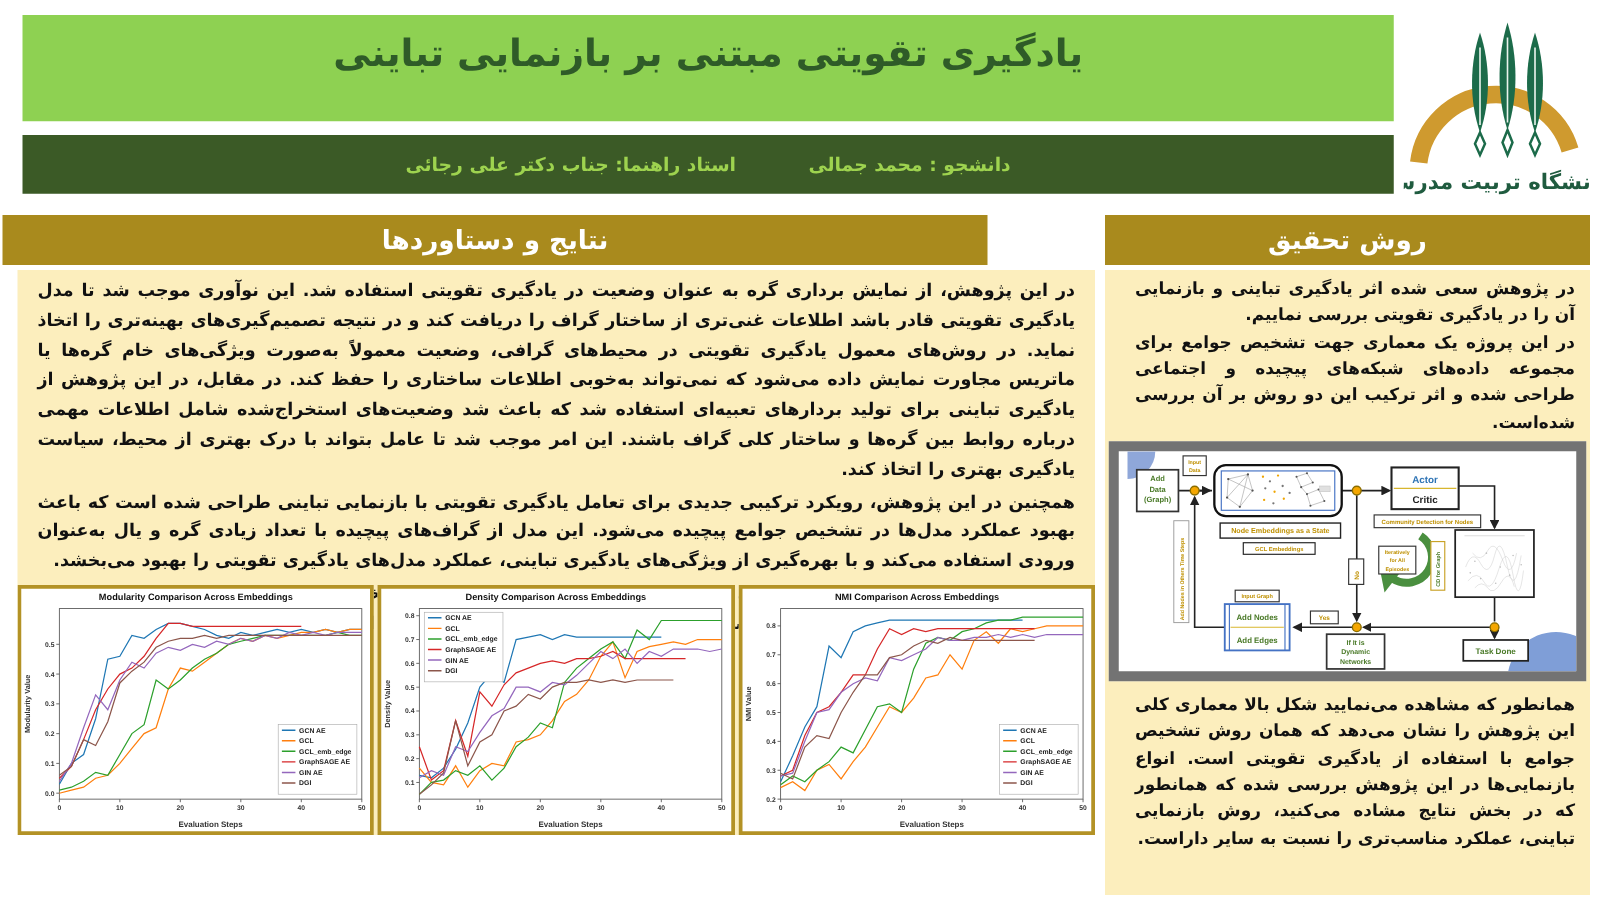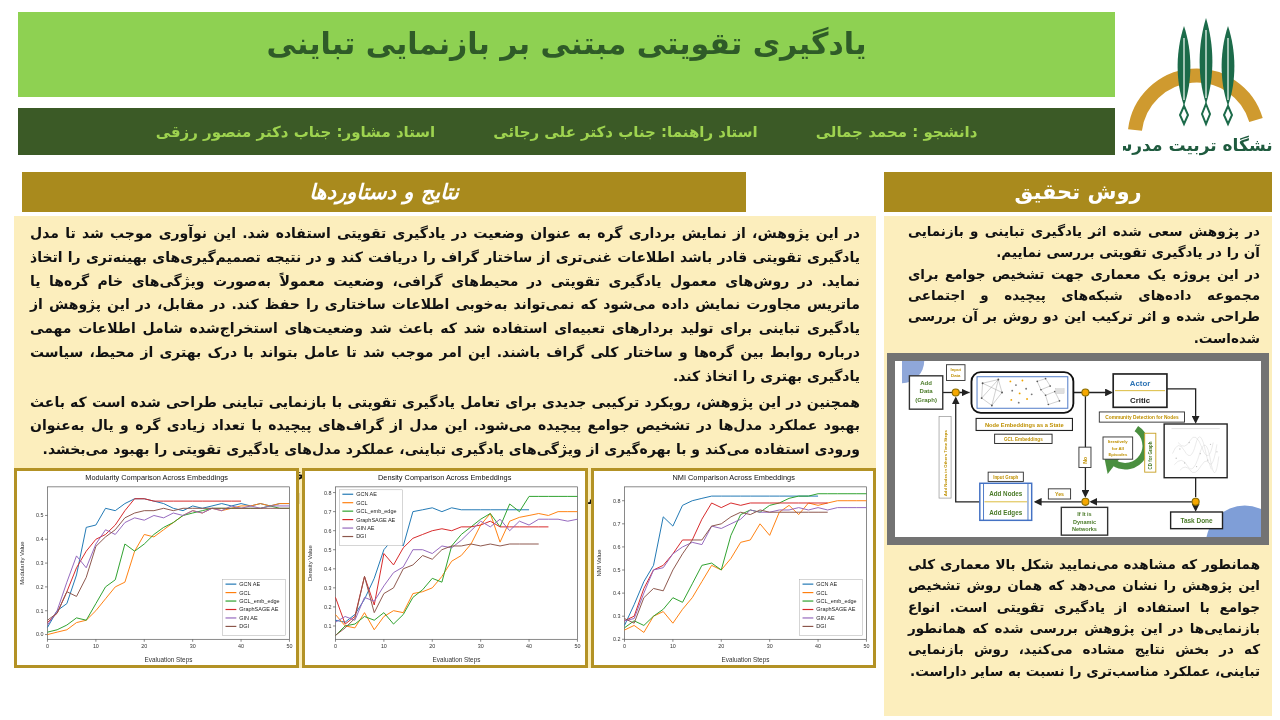--- a/index.html
+++ b/index.html
@@ -10,52 +10,51 @@
   .title-box{left:18px;top:12px;width:1097px;height:85px;background:#8ed152;
              display:flex;align-items:flex-start;justify-content:center;}
   .title-text{margin-top:14px;font-size:30px;font-weight:bold;color:#2f5b28;direction:rtl;}
   .info-bar{left:18px;top:108px;width:1097px;height:47px;background:#3b5a26;
             display:flex;align-items:center;justify-content:center;gap:58px;direction:rtl;}
   .info-bar span{color:#9ed34f;font-size:15px;font-weight:bold;white-space:nowrap;}
   .logo-box{left:1123px;top:8px;width:150px;height:155px;}
   
   .sec-head{height:40px;background:#a98a1d;display:flex;align-items:center;justify-content:center;}
   .sec-head span{color:#ffffff;font-size:21px;font-weight:bold;direction:rtl;}
-  .left-head{left:22px;top:172px;width:724px;font-style:italic;}
+  .left-head{left:2px;top:172px;width:788px;}
   .right-head{left:884px;top:172px;width:388px;}
   
   .left-body{left:14px;top:216px;width:862px;height:452px;background:#fceebd;overflow:hidden;}
   .right-body{left:884px;top:216px;width:388px;height:500px;background:#fceebd;overflow:hidden;}
   .fa-text{direction:rtl;text-align:justify;color:#111;font-weight:bold;}
   .left-paras{padding:6px 16px 0 16px;font-size:14px;line-height:1.7;}
   .left-paras p{margin:0 0 2px 0;}
   .right-paras{padding:5px 12px 0 24px;font-size:13.5px;line-height:1.58;}
   .right-paras p{margin:0;}
   
   .charts-row{left:0;bottom:0;width:862px;height:200px;display:flex;gap:3px;}
-  .chart-box{flex:1;background:#ffffff;border:3px solid #b39225;box-sizing:border-box;overflow:hidden;}
+  .chart-box{flex:1;background:#ffffff;border:3px solid #b39225;box-sizing:border-box;overflow:hidden;font-weight:bold;}
   .chart-box svg{width:100%;height:100%;display:block;}
   
   .diagram-box{margin:4px 3px;height:192px;background:#ffffff;border:8px solid #737373;
                box-sizing:border-box;overflow:hidden;}
   .diagram-box svg{width:100%;height:100%;display:block;}
   text{font-family:"Liberation Sans",sans-serif;}
   .logo-caption{font-family:"DejaVu Sans",sans-serif;}
 </style>
 </head>
 <body>
 
 <div class="abs title-box">
   <div class="title-text">یادگیری تقویتی مبتنی بر بازنمایی تباینی</div>
 </div>
 
 <div class="abs info-bar">
   <span>دانشجو : محمد جمالی</span>
   <span>استاد راهنما: جناب دکتر علی رجائی</span>
-  <span>استاد مشاور: جناب دکتر منصور رزقی</span>
 </div>
 
 <div class="abs logo-box">
   <svg viewBox="0 0 150 155">
     <path d="M12,122 A62,62 0 0 1 133,112" fill="none" stroke="#cf9a2f" stroke-width="14"></path>
     <g fill="#1c6b4a">
       <path d="M61,18 C53,42 52,72 61,98 C70,72 69,42 61,18 Z"></path>
       <path d="M83,10 C75,36 74,68 83,96 C92,68 91,36 83,10 Z"></path>
       <path d="M105,18 C97,42 96,72 105,98 C114,72 113,42 105,18 Z"></path>
       <path d="M61,98 l4,9 l-4,9 l-4,-9 Z M83,96 l4,10 l-4,10 l-4,-10 Z M105,98 l4,9 l-4,9 l-4,-9 Z" fill="none" stroke="#1c6b4a" stroke-width="2"></path>

